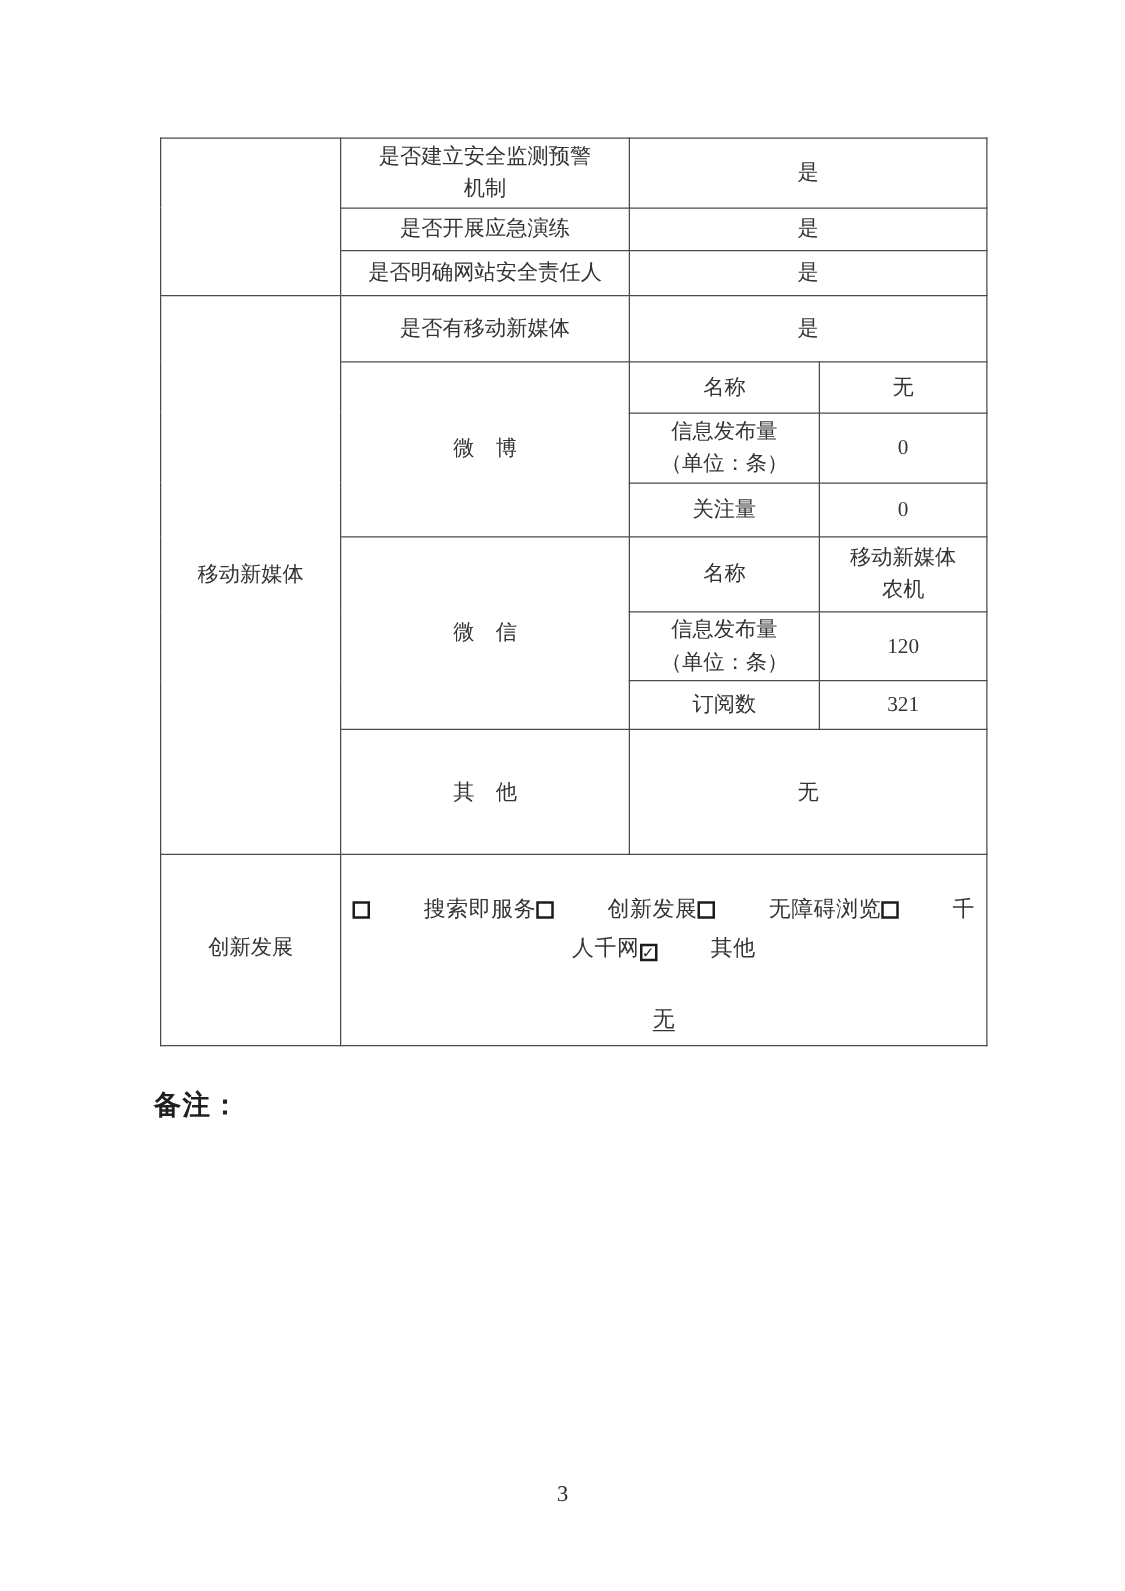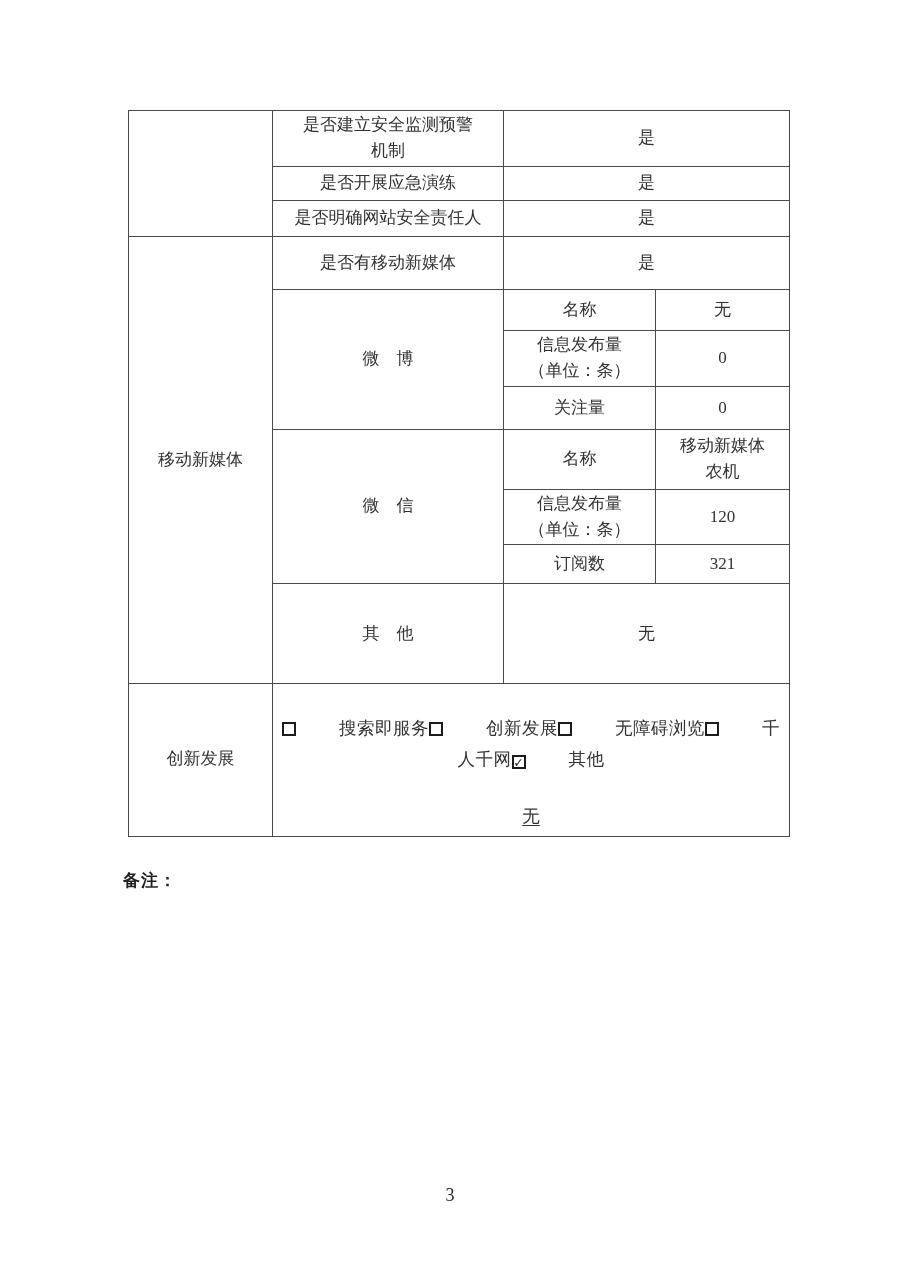--- a/index.html
+++ b/index.html
@@ -52,21 +52,21 @@
     font-size: 14px; line-height: 12px;
     font-weight: bold; text-align: center;
     color: #1c1c1c;
     background: #ffffff;
   }
   .opt-label { letter-spacing: 0.5px; margin-left: 42px; }
   .underlined { text-decoration: underline; text-underline-offset: 3px; }
 
   .notes {
     position: absolute; left: 123px; top: 869px;
-    font-size: 17px; font-weight: bold; color: #1f1f1f;
+    font-size: 22px; font-weight: bold; color: #1f1f1f;
     letter-spacing: 1px;
   }
   .pagenum {
     position: absolute; left: 0; top: 1185px;
     width: 900px; text-align: center;
     font-size: 18px; color: #2a2a2a;
   }
 </style>
 </head>
 <body>

